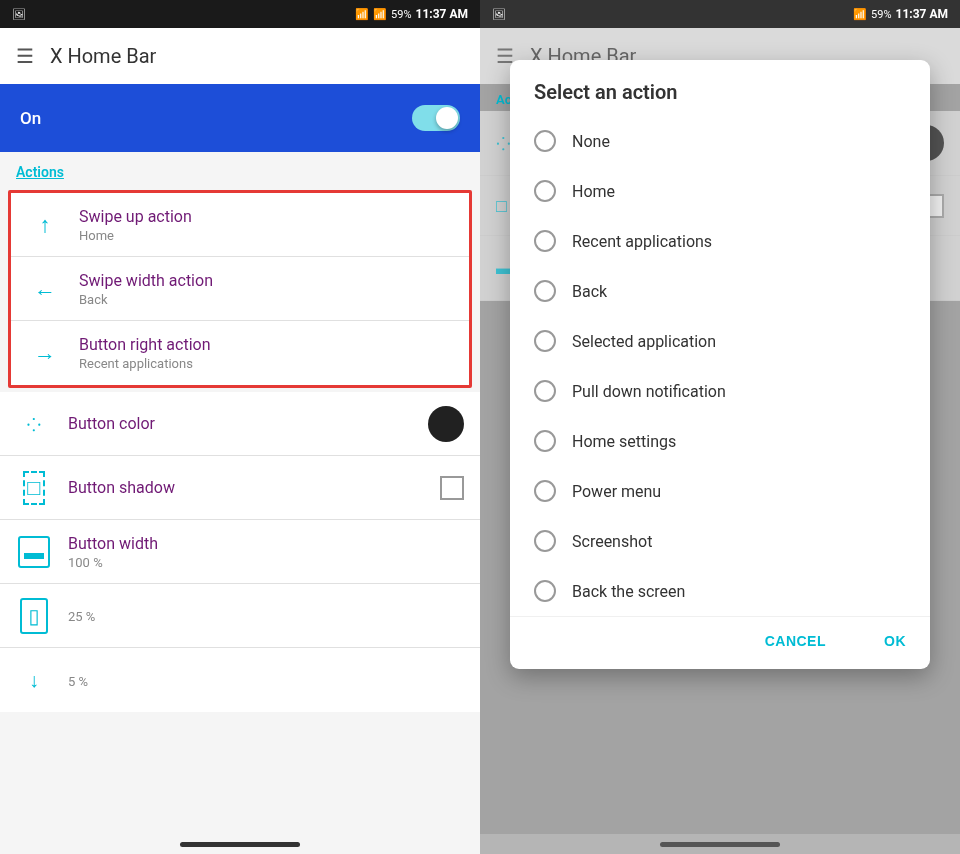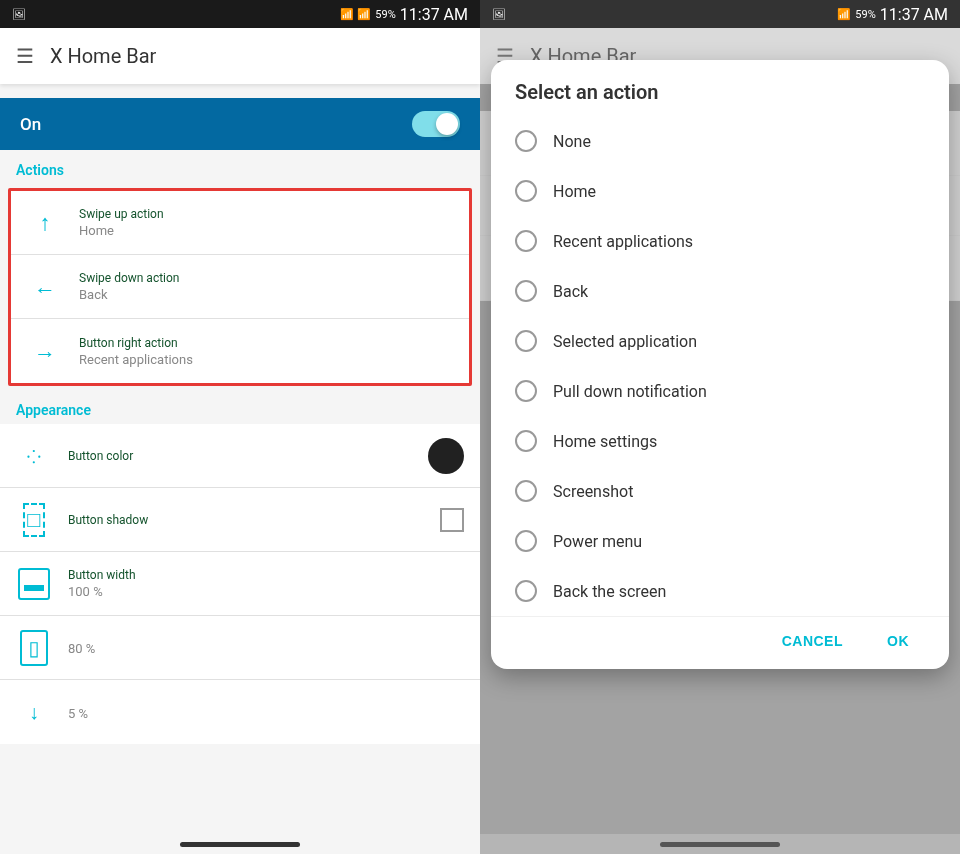--- a/index.html
+++ b/index.html
@@ -41,46 +41,45 @@
       display: flex;
       align-items: center;
       justify-content: space-between;
       padding: 0 12px;
       color: white;
       font-size: 11px;
       flex-shrink: 0;
     }
     .status-bar .left-icons { display: flex; align-items: center; gap: 4px; }
     .status-bar .right-icons { display: flex; align-items: center; gap: 4px; }
-    .status-bar .time { font-weight: 400; font-size: 16px; }
+    .status-bar .time { font-weight: 700; font-size: 12px; }
 
     
     .app-bar {
       height: 56px;
       background: #ffffff;
       display: flex;
       align-items: center;
       padding: 0 16px;
       gap: 16px;
       box-shadow: 0 2px 4px rgba(0,0,0,0.1);
       flex-shrink: 0;
     }
     .app-bar .menu-icon { font-size: 20px; color: #555; cursor: pointer; }
     .app-bar .title { font-size: 20px; color: #333; font-weight: 400; }
 
     
     .on-row {
-      height: 52px;
-      background: #0369a1;
+      height: 68px;
+      background: #1d4ed8;
       display: flex;
       align-items: center;
       justify-content: space-between;
       padding: 0 20px;
       flex-shrink: 0;
-      margin-top: 14px;
     }
     .on-row .on-label { color: white; font-size: 17px; font-weight: 500; }
     .toggle-switch {
       width: 48px;
       height: 26px;
       background: #80deea;
       border-radius: 13px;
       position: relative;
       cursor: pointer;
     }
@@ -95,20 +94,21 @@
       box-shadow: 0 2px 4px rgba(0,0,0,0.3);
     }
 
     
     .section-header {
       padding: 12px 16px 6px;
       font-size: 14px;
       font-weight: 600;
       color: #00bcd4;
       background: #f5f5f5;
+      text-decoration: underline;
     }
 
     
     .actions-box {
       border: 3px solid #e53935;
       margin: 4px 8px;
       background: white;
       border-radius: 2px;
     }
 
@@ -125,21 +125,21 @@
     .setting-row:last-child { border-bottom: none; }
     .setting-row .icon-area {
       width: 36px;
       display: flex;
       align-items: center;
       justify-content: center;
       flex-shrink: 0;
       margin-right: 16px;
     }
     .setting-row .text-area { flex: 1; }
-    .setting-row .main-text { font-size: 12px; color: #14532d; }
+    .setting-row .main-text { font-size: 16px; color: #701a75; }
     .setting-row .sub-text { font-size: 13px; color: #888; margin-top: 2px; }
     .setting-row .right-area { margin-left: auto; }
 
     
     .icon-arrow-up { color: #00bcd4; font-size: 22px; }
     .icon-arrow-left { color: #00bcd4; font-size: 22px; }
     .icon-arrow-right { color: #00bcd4; font-size: 22px; }
     .icon-dots { color: #00bcd4; font-size: 18px; }
     .icon-rect { color: #00bcd4; font-size: 18px; }
     .icon-width { color: #00bcd4; font-size: 18px; }
@@ -226,22 +226,22 @@
       position: absolute;
       top: 0; left: 0; right: 0; bottom: 0;
       display: flex;
       align-items: flex-start;
       justify-content: center;
       padding-top: 60px;
       z-index: 10;
     }
     .dialog {
       background: white;
-      width: 458px;
-      border-radius: 16px;
+      width: 420px;
+      border-radius: 9px;
       box-shadow: 0 8px 24px rgba(0,0,0,0.3);
       overflow: hidden;
       max-height: 750px;
     }
     .dialog-title {
       padding: 20px 24px 12px;
       font-size: 20px;
       font-weight: 600;
       color: #333;
     }
@@ -264,22 +264,22 @@
       border-radius: 50%;
       flex-shrink: 0;
     }
     .radio-label {
       font-size: 16px;
       color: #333;
     }
     .dialog-actions {
       display: flex;
       justify-content: flex-end;
-      padding: 8px 24px 12px;
-      gap: 12px;
+      padding: 8px 8px 12px;
+      gap: 26px;
       border-top: 1px solid #f0f0f0;
     }
     .dialog-btn {
       padding: 8px 16px;
       font-size: 14px;
       font-weight: 600;
       color: #00bcd4;
       background: transparent;
       border: none;
       cursor: pointer;
@@ -373,37 +373,36 @@
           <div class="main-text">Swipe up action</div>
           <div class="sub-text">Home</div>
         </div>
       </div>
 
       <div class="setting-row">
         <div class="icon-area">
           <span class="icon-arrow-left">←</span>
         </div>
         <div class="text-area">
-          <div class="main-text">Swipe down action</div>
+          <div class="main-text">Swipe width action</div>
           <div class="sub-text">Back</div>
         </div>
       </div>
 
       <div class="setting-row">
         <div class="icon-area">
           <span class="icon-arrow-right">→</span>
         </div>
         <div class="text-area">
           <div class="main-text">Button right action</div>
           <div class="sub-text">Recent applications</div>
         </div>
       </div>
     </div>
 
-    <div class="section-header appearance-section">Appearance</div>
 
     <div class="setting-row">
       <div class="icon-area">
         <span class="icon-dots">⁘</span>
       </div>
       <div class="text-area">
         <div class="main-text">Button color</div>
       </div>
       <div class="right-area">
         <div class="color-dot"></div>
@@ -430,21 +429,21 @@
         <div class="main-text">Button width</div>
         <div class="sub-text">100 %</div>
       </div>
     </div>
 
     <div class="setting-row">
       <div class="icon-area">
         <span class="icon-height" style="color:#00bcd4; font-size:20px; border: 2px solid #00bcd4; border-radius:3px; padding: 4px 6px;">▯</span>
       </div>
       <div class="text-area">
-        <div class="sub-text">80 %</div>
+        <div class="sub-text">25 %</div>
       </div>
     </div>
 
     <div class="setting-row">
       <div class="icon-area">
         <span class="icon-margin" style="color:#00bcd4; font-size:20px;">↓</span>
       </div>
       <div class="text-area">
         <div class="sub-text">5 %</div>
       </div>
@@ -537,26 +536,26 @@
           <span class="radio-label">Pull down notification</span>
         </div>
 
         <div class="radio-item">
           <div class="radio-circle"></div>
           <span class="radio-label">Home settings</span>
         </div>
 
         <div class="radio-item">
           <div class="radio-circle"></div>
+          <span class="radio-label">Power menu</span>
+        </div>
+
+        <div class="radio-item">
+          <div class="radio-circle"></div>
           <span class="radio-label">Screenshot</span>
-        </div>
-
-        <div class="radio-item">
-          <div class="radio-circle"></div>
-          <span class="radio-label">Power menu</span>
         </div>
 
         <div class="radio-item">
           <div class="radio-circle"></div>
           <span class="radio-label">Back the screen</span>
         </div>
       </div>
       <div class="dialog-actions">
         <button class="dialog-btn">CANCEL</button>
         <button class="dialog-btn">OK</button>

